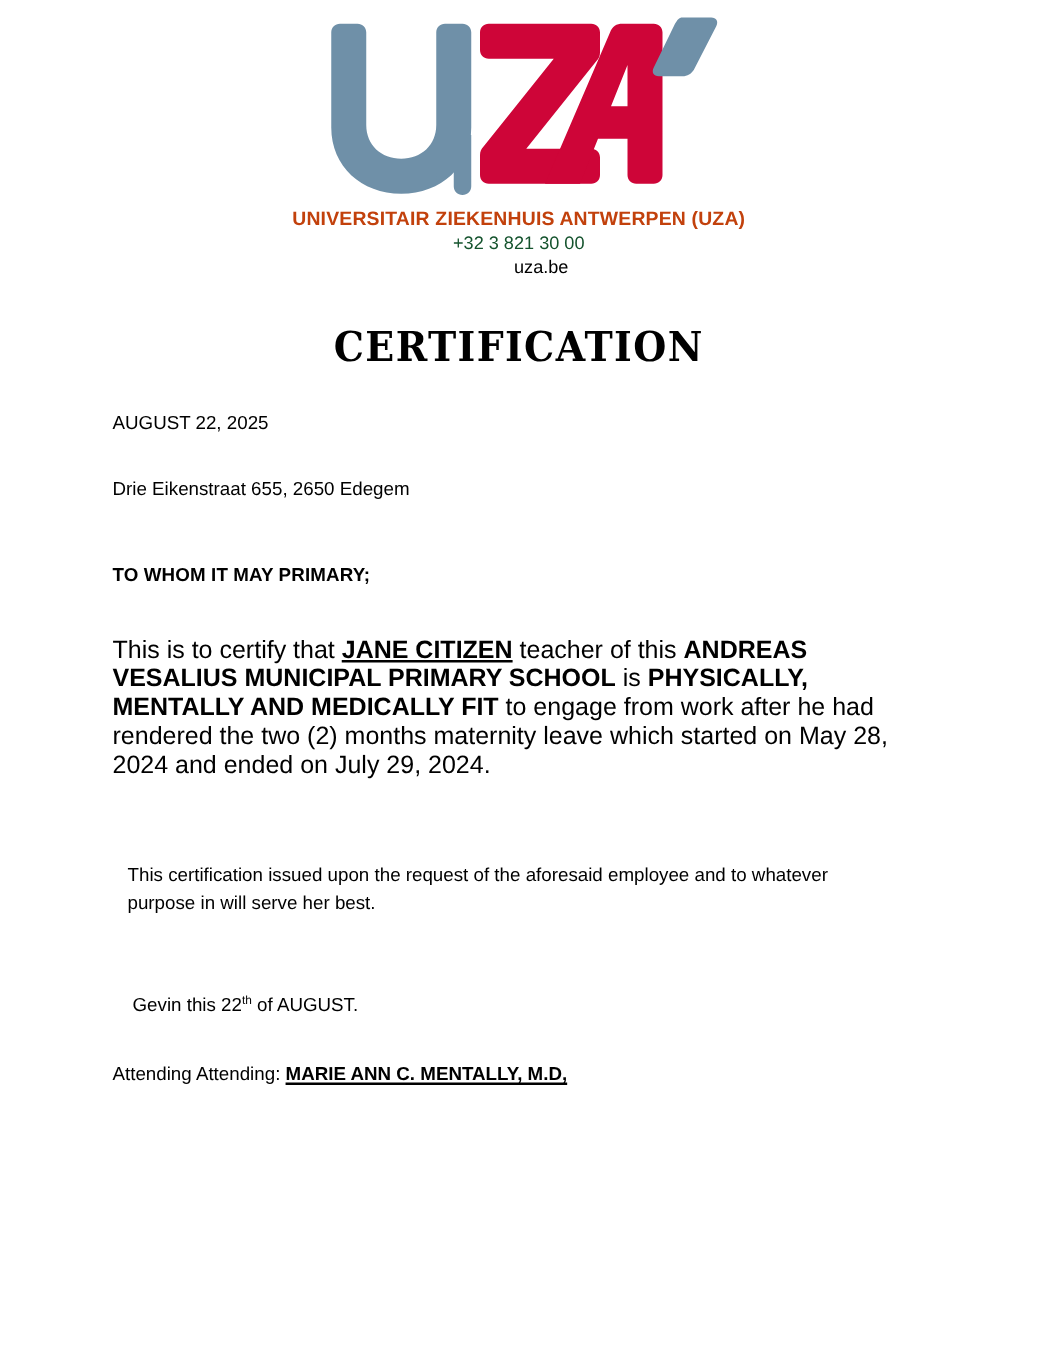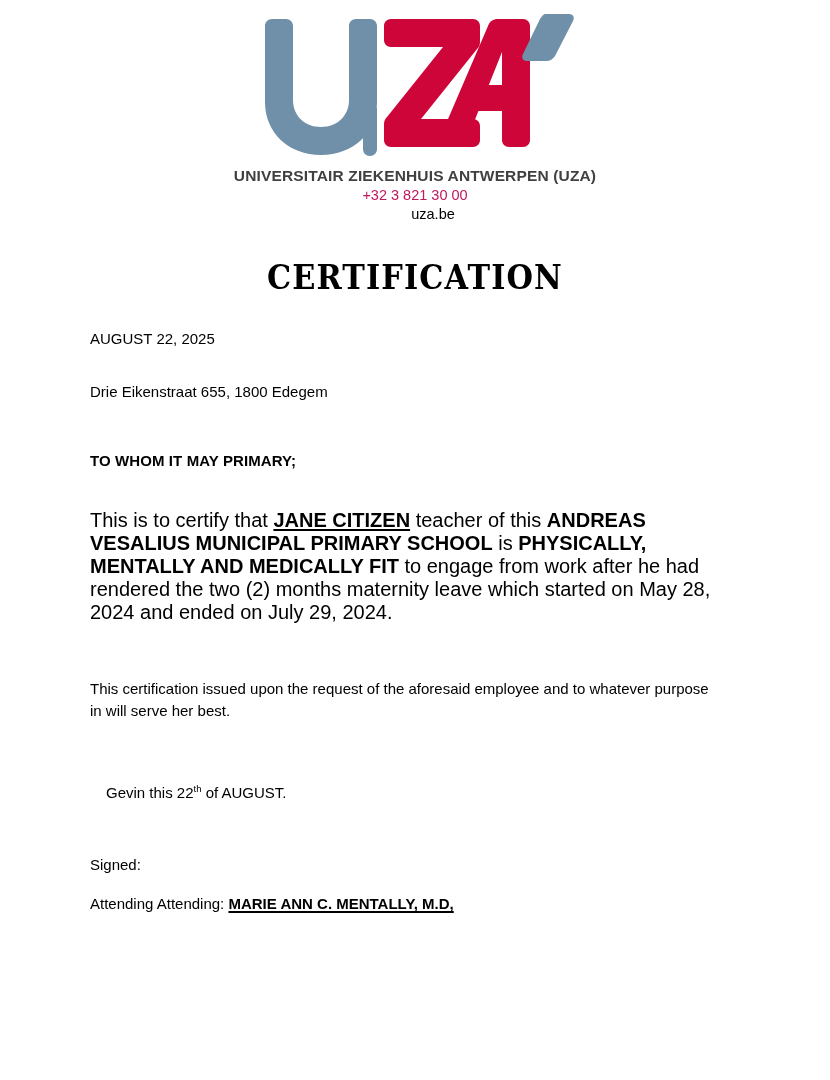--- a/index.html
+++ b/index.html
@@ -46,28 +46,28 @@
     margin: 0 auto;
   }
 
   .org-name {
     font-family: "Liberation Sans", sans-serif;
     font-size: 15.5px;
     font-weight: bold;
     letter-spacing: 0.15px;
     line-height: 20px;
     margin-top: 8px;
-    color: #404040;
+    color: #c2410c;
   }
   .org-phone {
     font-family: "Liberation Sans", sans-serif;
     font-size: 14.5px;
     font-weight: normal;
     line-height: 19px;
-    color: #be185d;
+    color: #14532d;
   }
   .org-web {
     font-family: "Liberation Sans", sans-serif;
     font-size: 14.5px;
     font-weight: normal;
     line-height: 19px;
     color: #000;
     margin-left: 36px;
   }
 
@@ -122,21 +122,21 @@
   .para-main {
     font-size: 20px;
     line-height: 23px;
     margin: 0;
     padding-top: 38px;
     text-align: left;
   }
   .para-second {
     font-size: 15px;
     line-height: 22px;
-    margin: 0;
+    margin: 12px;
     padding-top: 54px;
     text-align: left;
   }
   .line-given {
     font-size: 15px;
     line-height: 21px;
     margin: 16px;
     padding-top: 44px;
   }
   .line-signed {
@@ -231,34 +231,33 @@
     <div class="org-phone">+32 3 821 30 00</div>
     <div class="org-web">uza.be</div>
   </div>
 
   <div class="doc-title">CERTIFICATION</div>
 
   <div class="body-area">
 
     <p class="line-date">AUGUST 22, 2025</p>
 
-    <p class="line-address">Drie Eikenstraat 655, 1800 Edegem</p>
+    <p class="line-address">Drie Eikenstraat 655, 2650 Edegem</p>
 
     <p class="line-salutation">TO WHOM IT MAY PRIMARY;</p>
 
     <p class="para-main">
       <span>This is to certify that </span><span class="uline-bold">JANE CITIZEN</span><span> teacher of this </span><b class="strong">ANDREAS VESALIUS MUNICIPAL PRIMARY SCHOOL</b><span> is </span><b class="strong">PHYSICALLY, MENTALLY AND MEDICALLY FIT</b><span> to engage from work after he had rendered the two (2) months maternity leave which started on May 28, 2024 and ended on July 29, 2024.</span>
     </p>
 
     <p class="para-second">This certification issued upon the request of the aforesaid employee and to whatever purpose in will serve her best.</p>
 
     <p class="line-given">
       <span>Gevin this 22</span><sup class="ord">th</sup><span> of AUGUST.</span>
     </p>
 
-    <p class="line-signed">Signed:</p>
 
     <p class="line-physician">
       <span>Attending Attending: </span><span class="uline-bold">MARIE ANN C. MENTALLY, M.D,</span>
     </p>
 
   </div>
 </div>
 
 </body></html>

